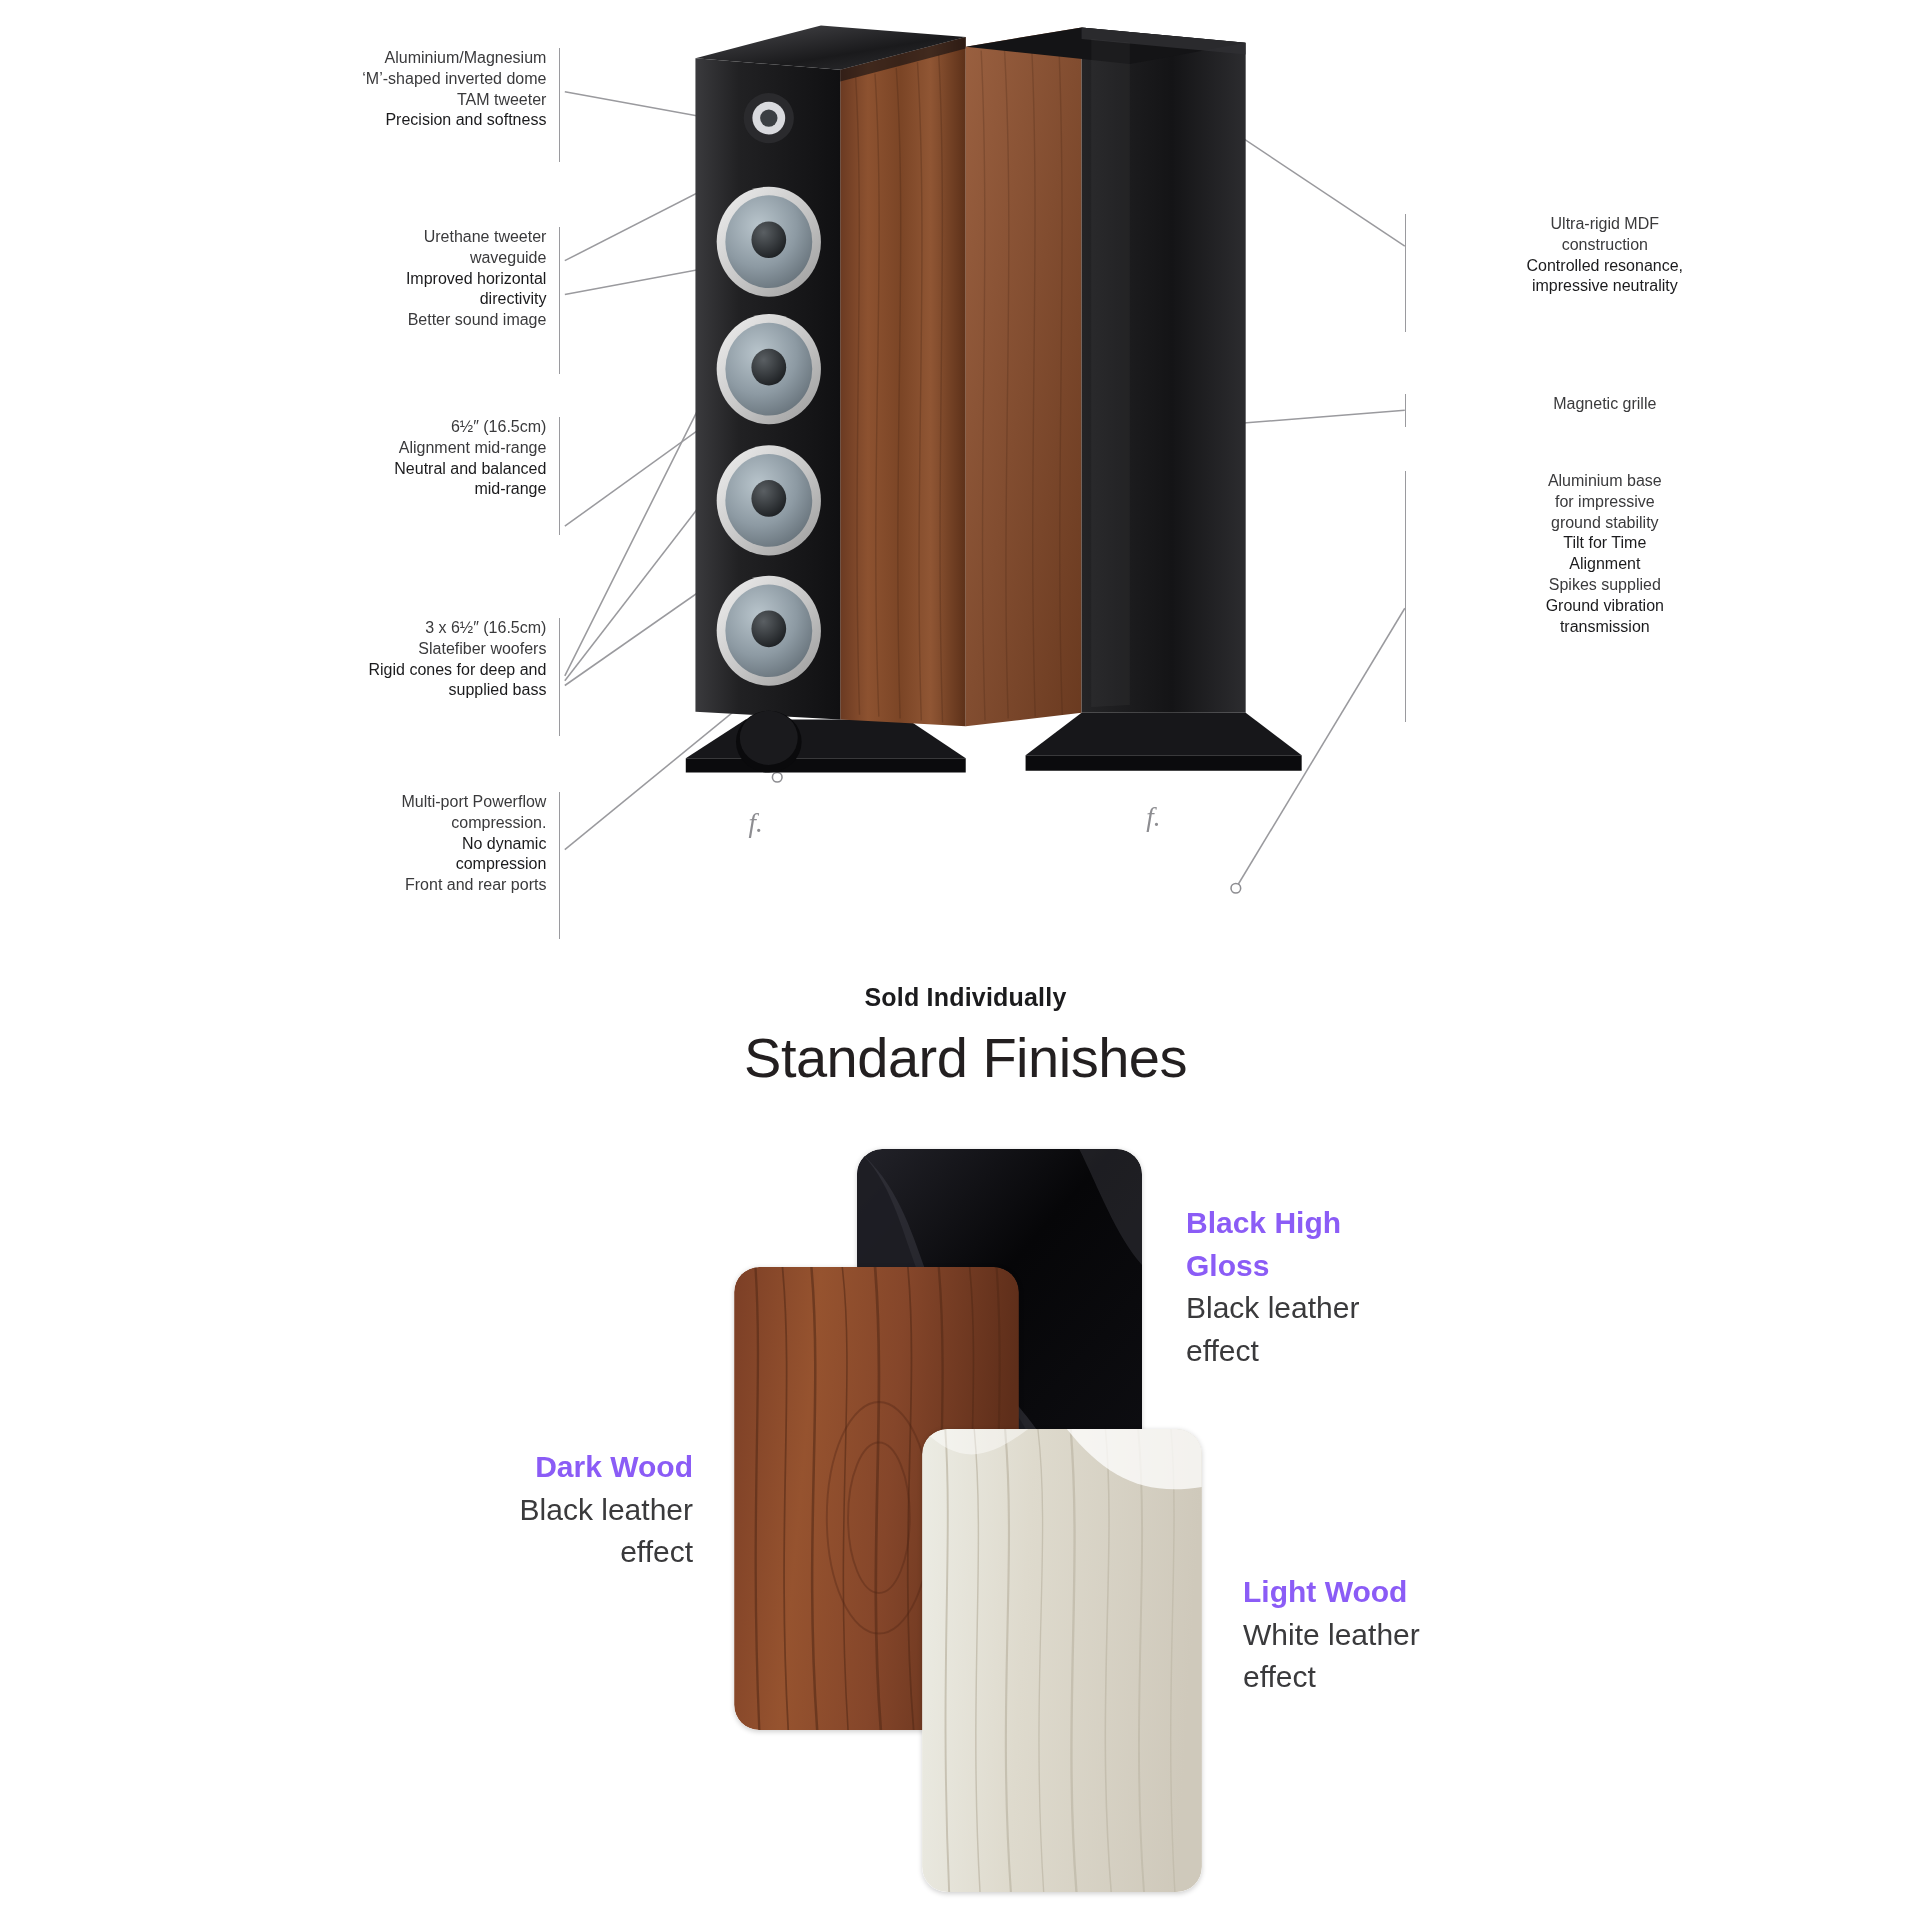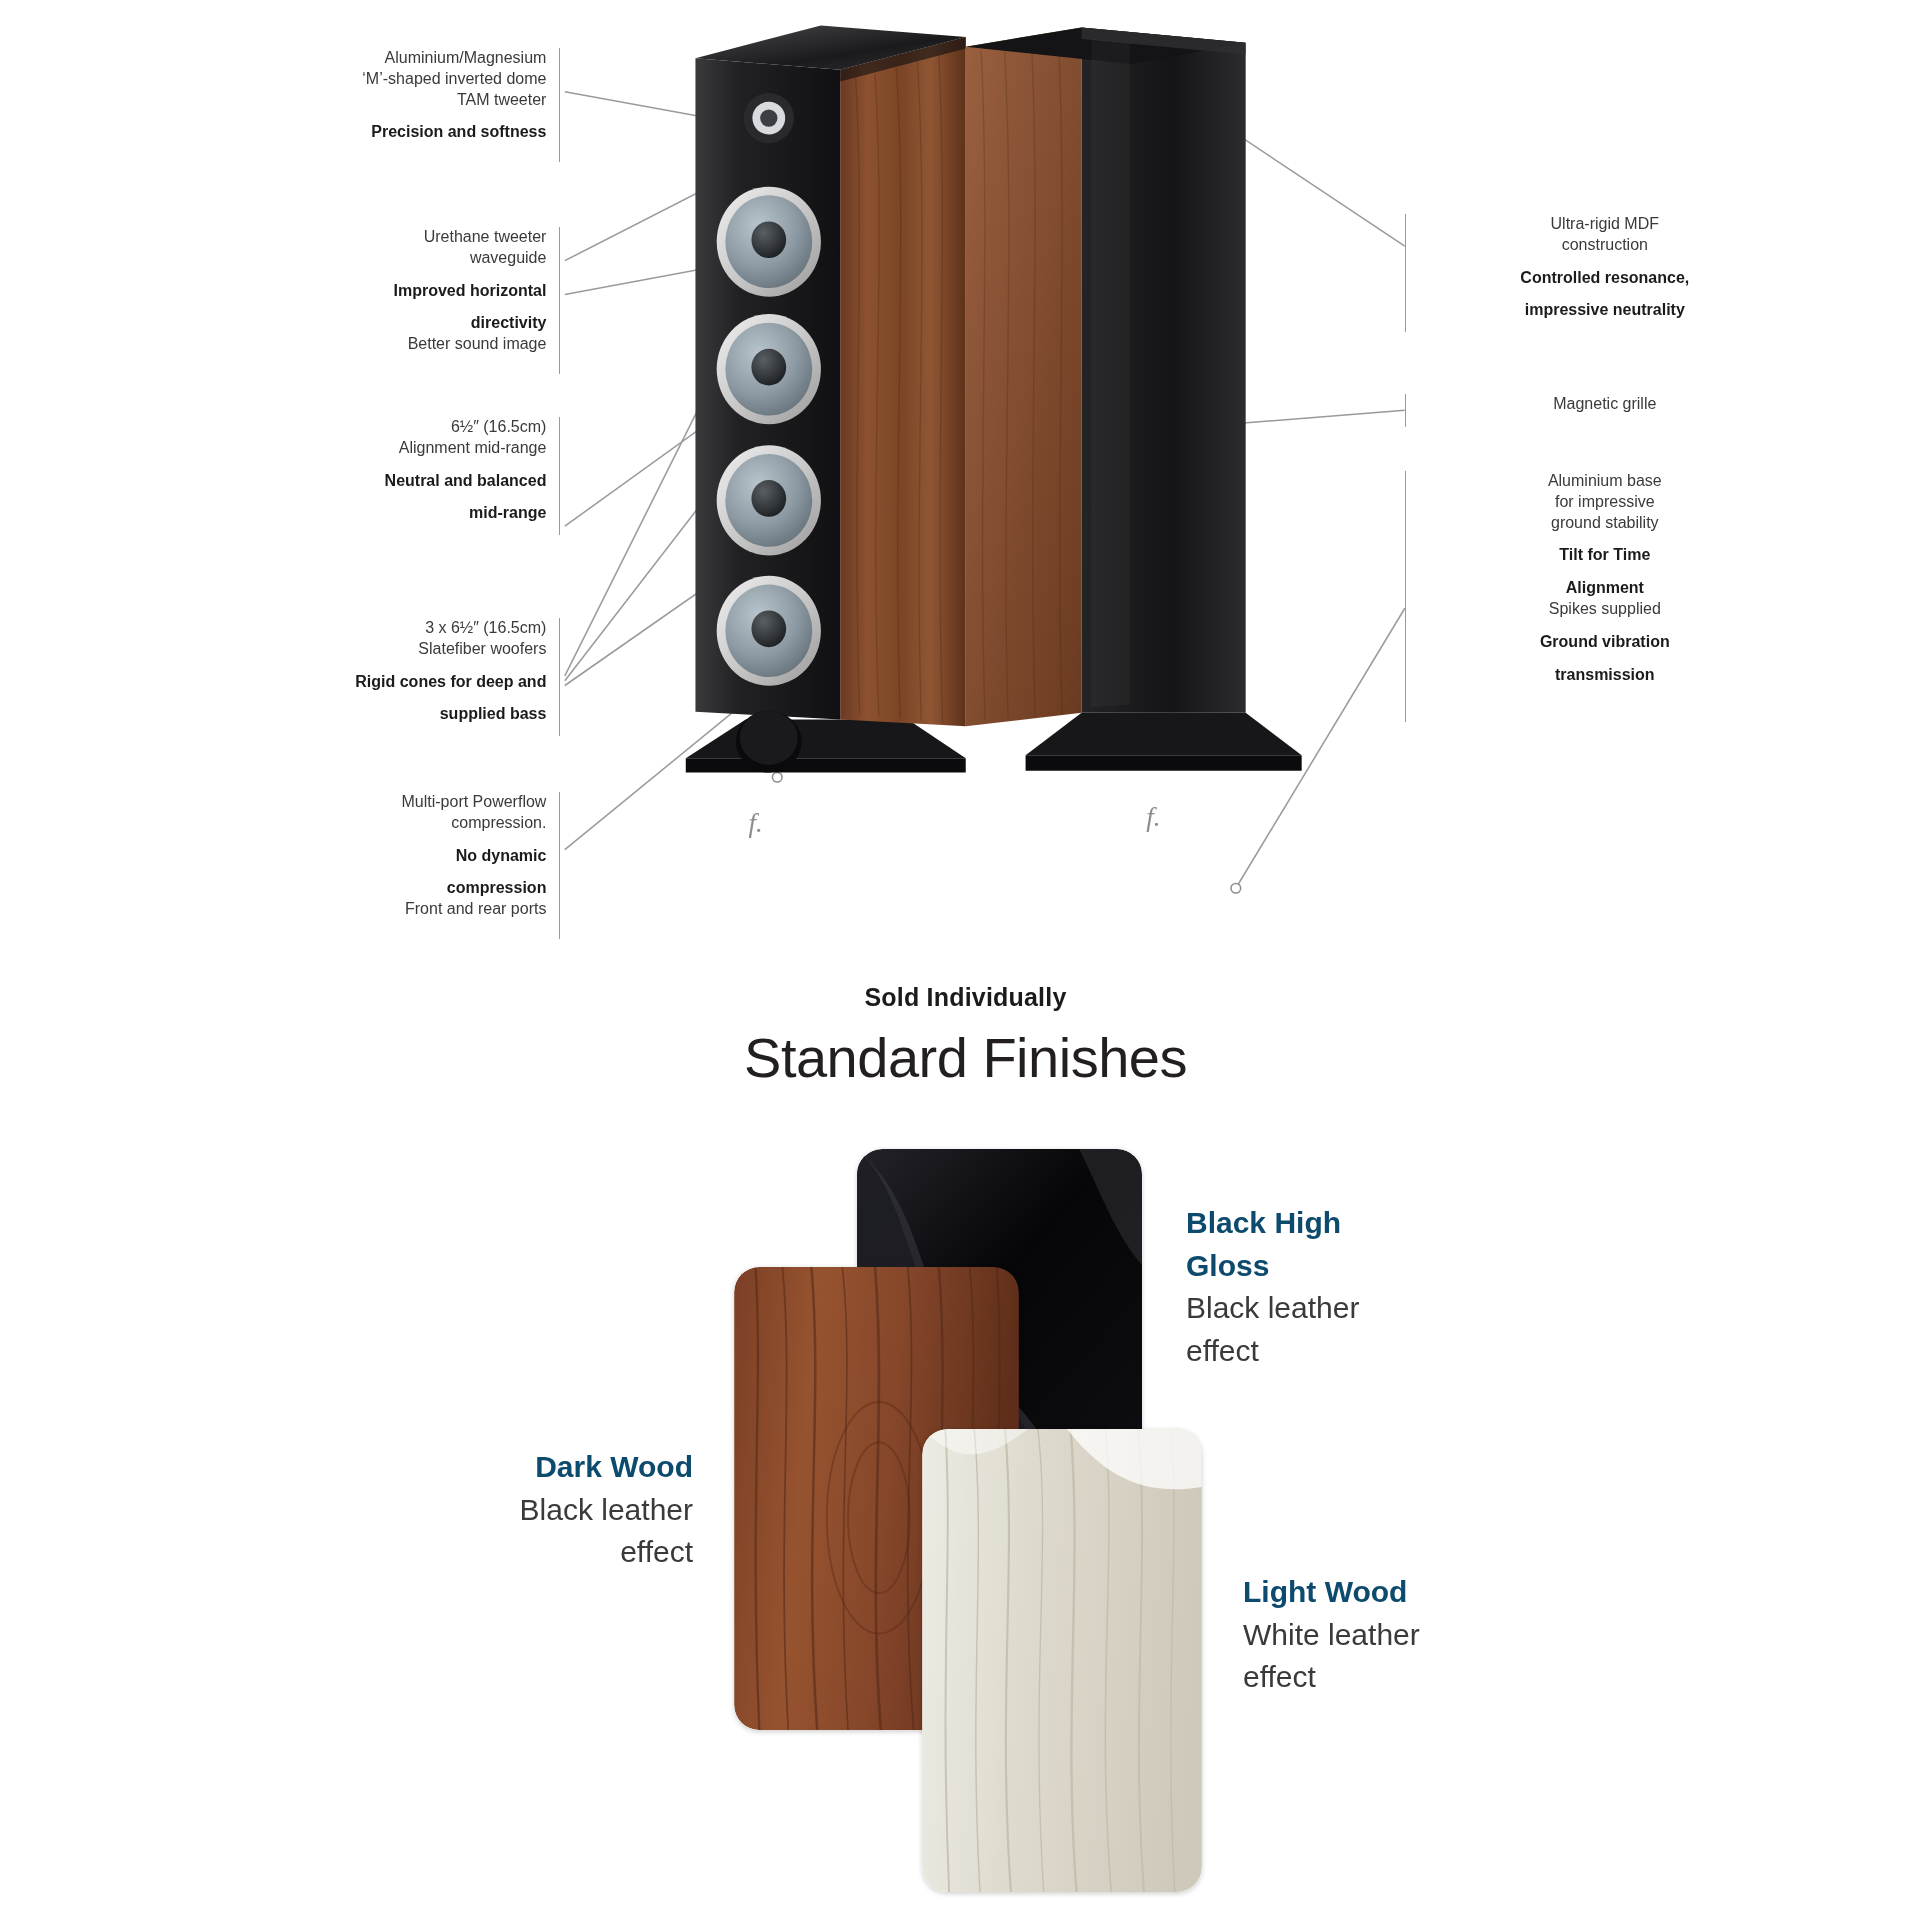--- a/index.html
+++ b/index.html
@@ -27,23 +27,22 @@
     text-align: right;
     border-right: 1.4px solid #9a9a9e;
     padding-right: 12.6px;
   }
   .callout.right {
     text-align: center;
     border-left: 1.4px solid #9a9a9e;
     padding-left: 12.6px;
   }
   .callout .b {
-    font-weight: bold;
+    font-weight: normal;
     color: #1b1b1d;
-    margin-top: 12px;
   }
   .callout div { white-space: nowrap; }
 
   
   #leaders { position: absolute; left: 0; top: 0; width: 1931px; height: 1931px; }
 
   
   .art { position: absolute; }
 
   .sold {
@@ -74,21 +73,21 @@
     border-radius: 25px;
     overflow: hidden;
     box-shadow: 0 1.9px 5.8px rgba(0,0,0,.18);
   }
   .fin-label {
     position: absolute;
     font-size: 30px;
     line-height: 1.42;
     color: #3a3a3c;
   }
-  .fin-label .n { font-weight: bold; color: #0c4a6e; }
+  .fin-label .n { font-weight: bold; color: #8b5cf6; }
   .fin-label.rt { text-align: right; }
 </style>
 </head>
 <body>
 
 <div id="page">
 
   <svg id="leaders" viewBox="0 0 2000 2000">
     <g stroke="#9a9a9e" stroke-width="1.6" fill="none">
       <path d="M585,95 L805,135"></path>

